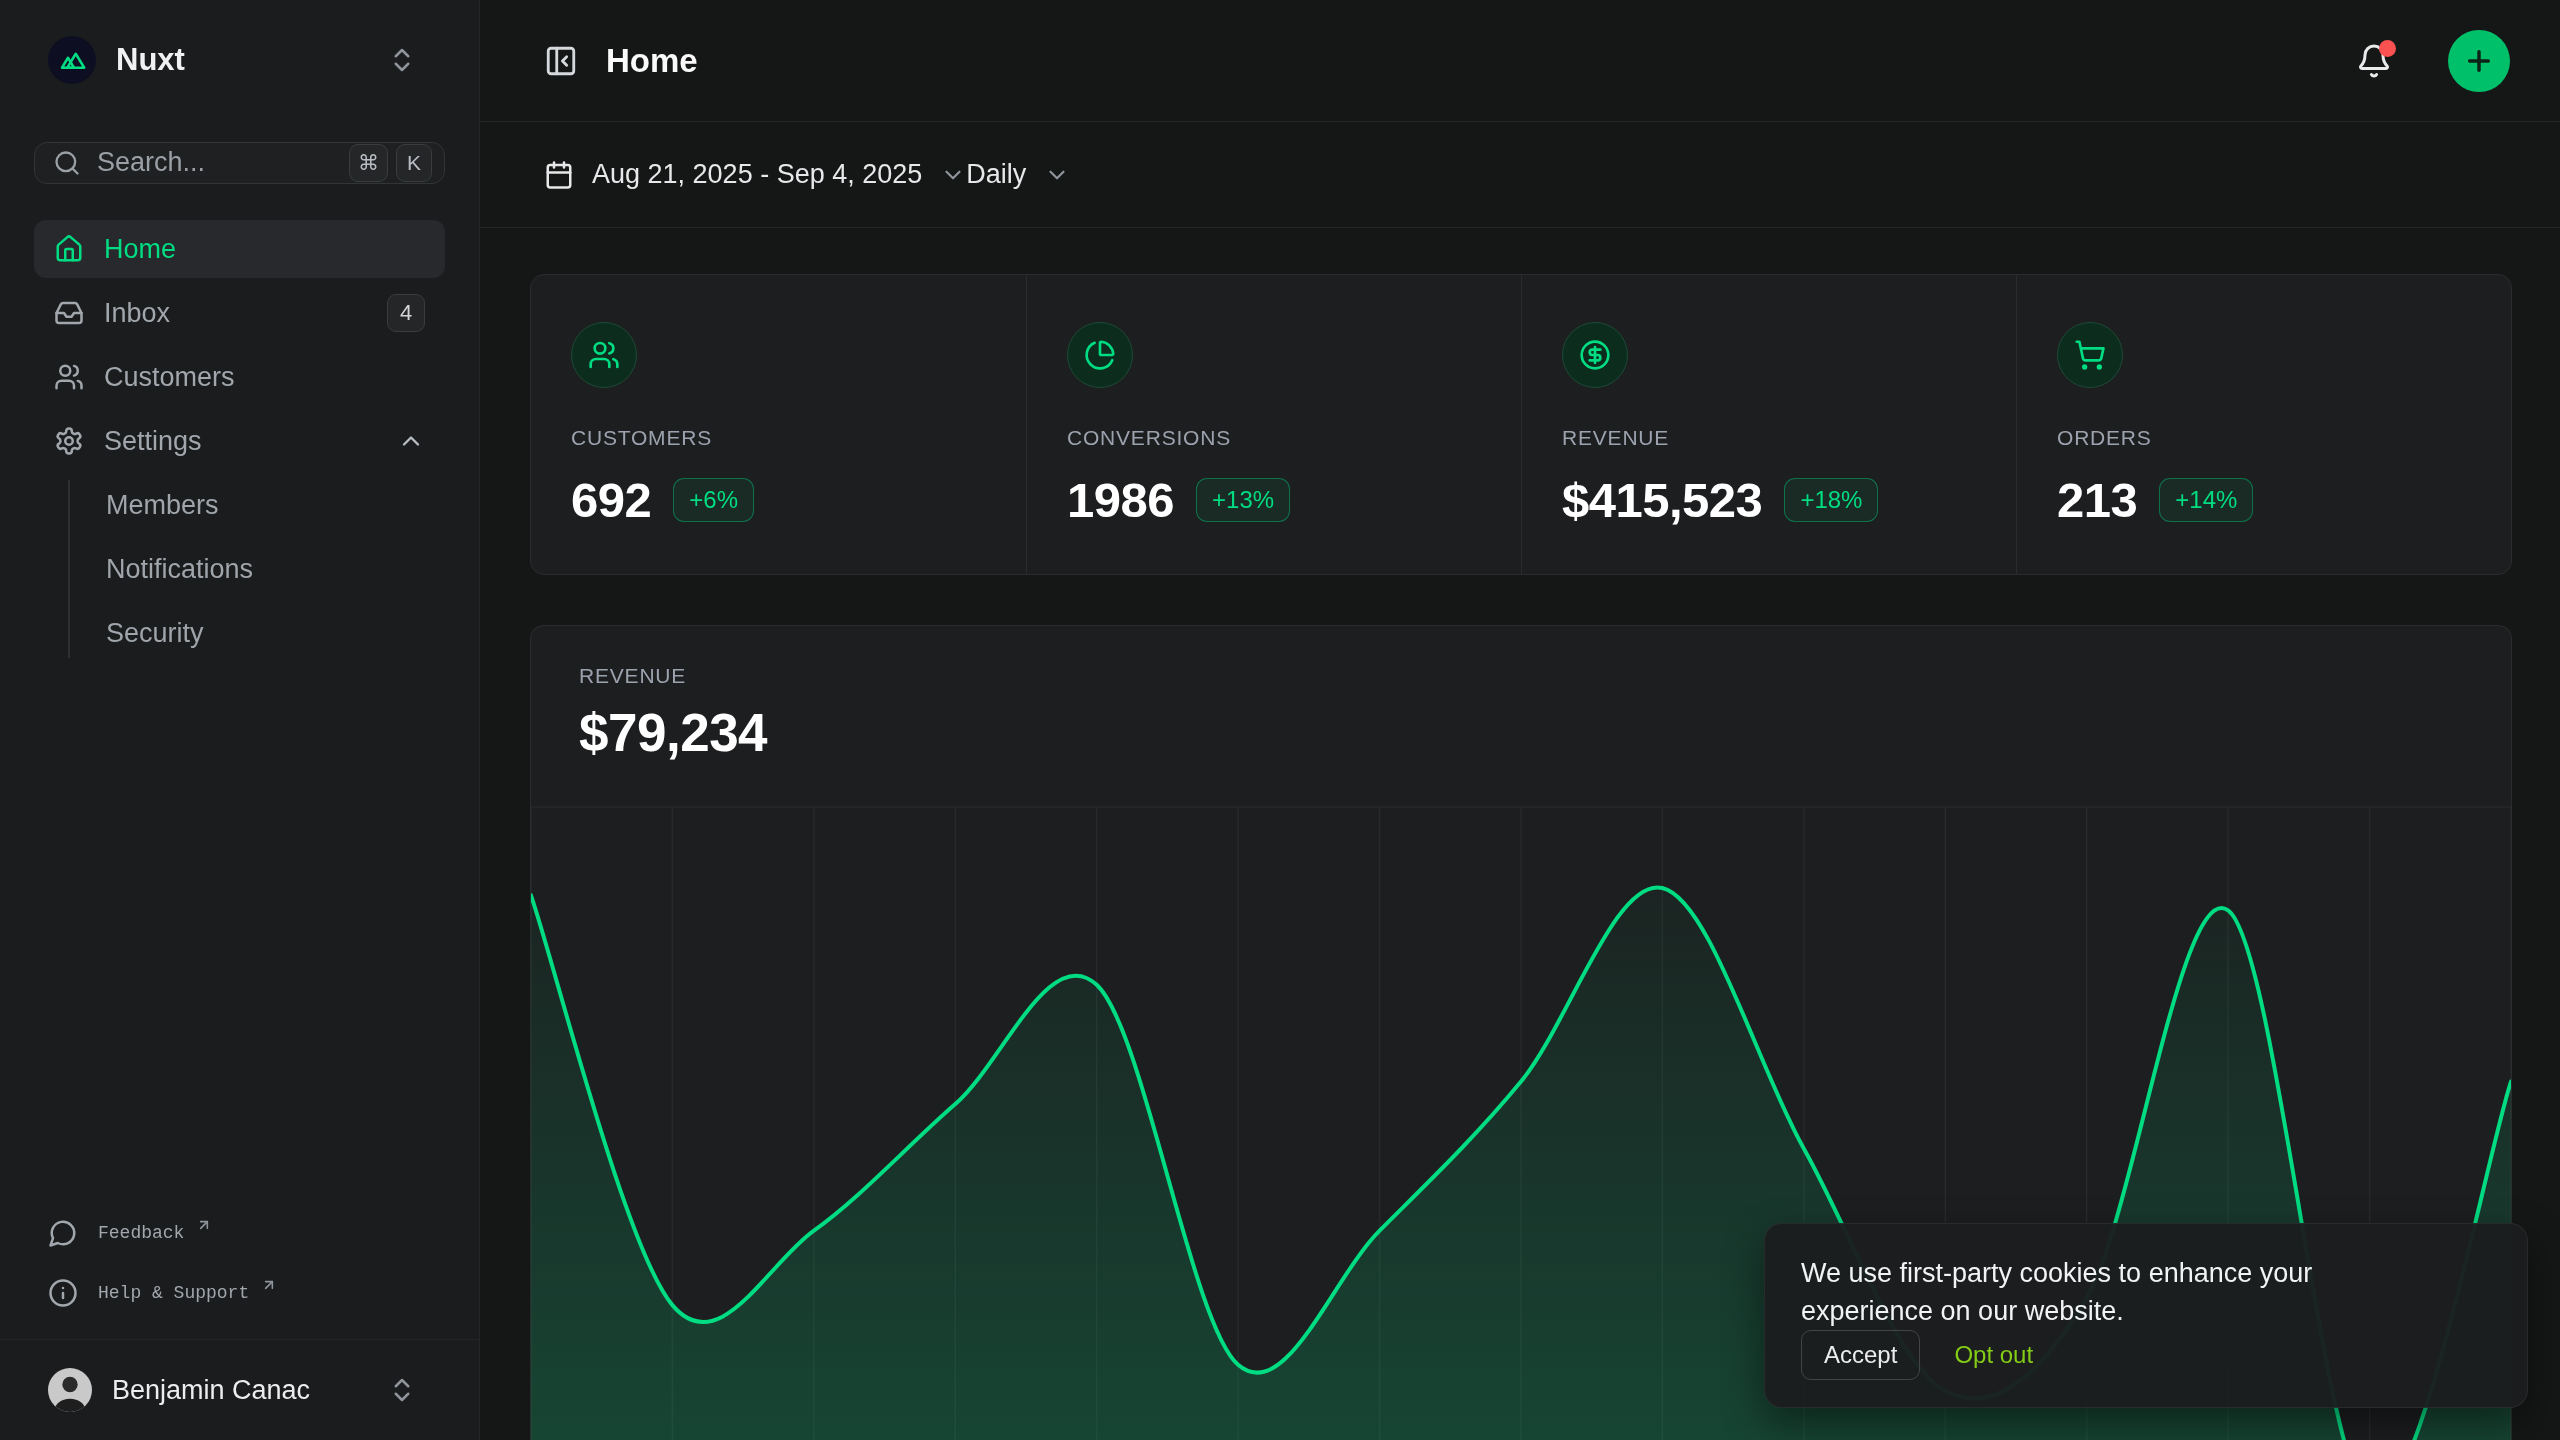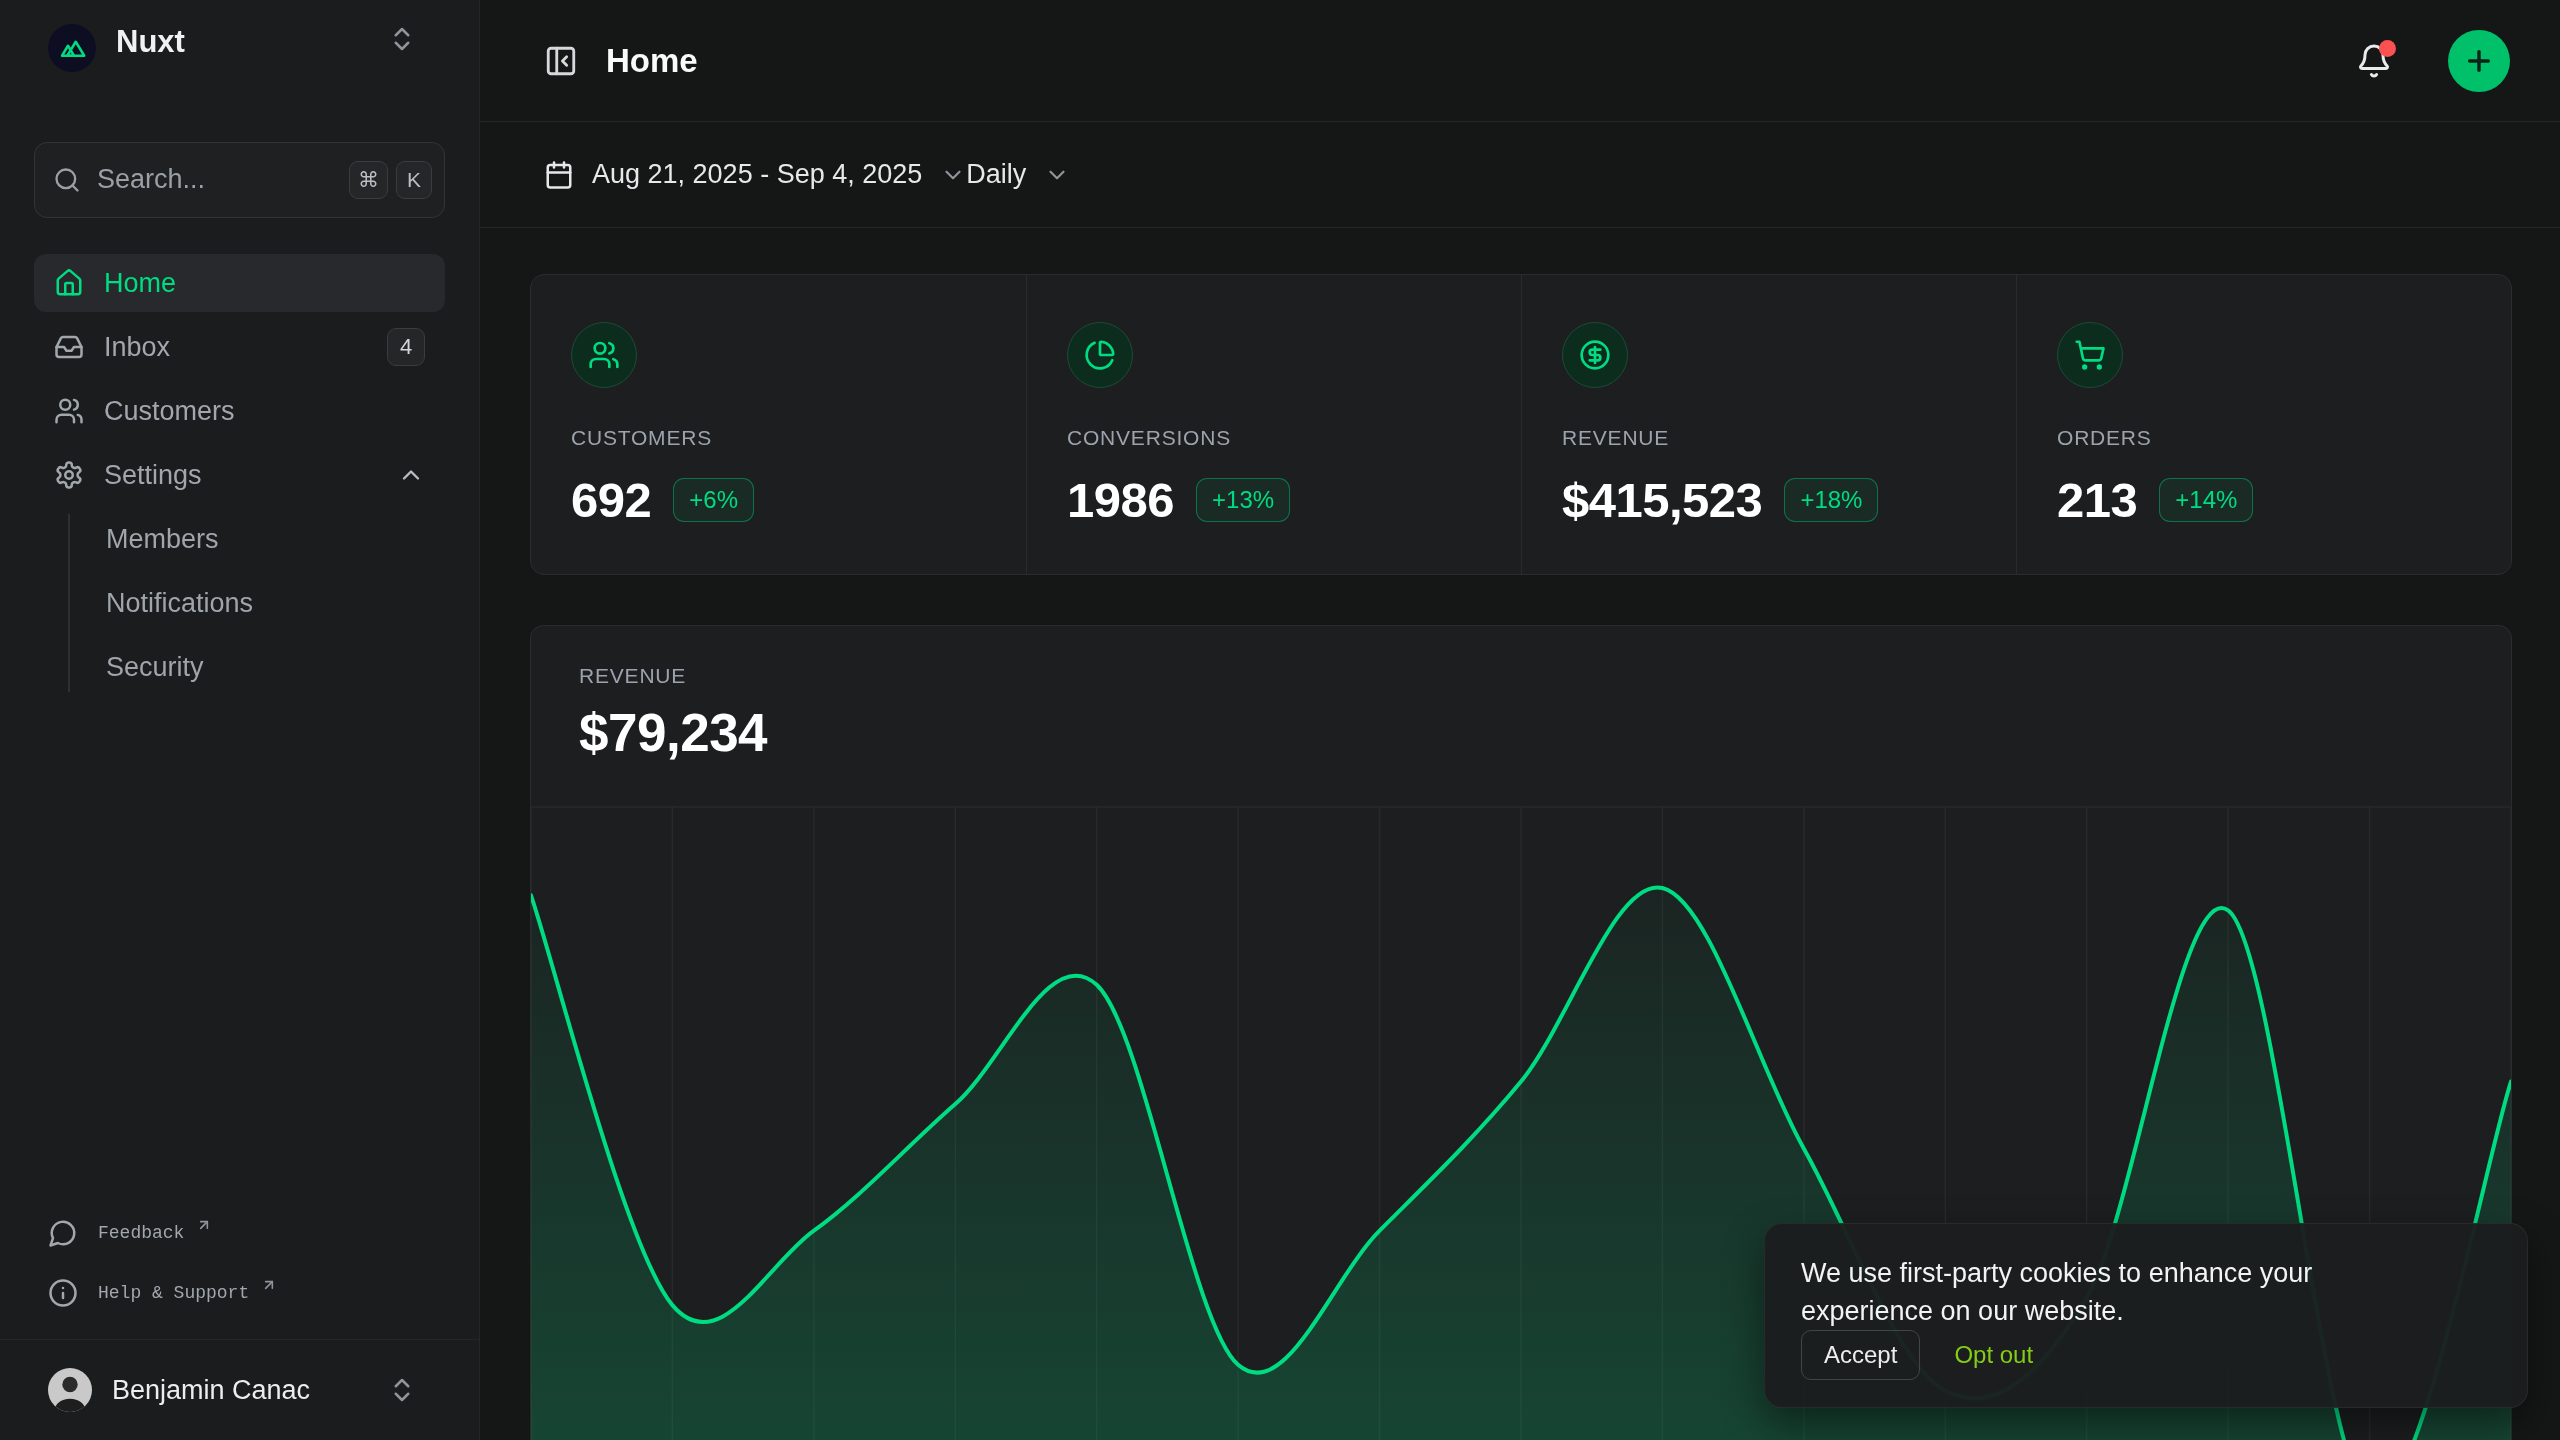--- a/index.html
+++ b/index.html
@@ -26,27 +26,27 @@
   .ic{flex:none;}
 
   
   .sidebar{
     position:absolute;left:0;top:0;width:480px;height:1440px;
     background:var(--sidebar-bg);
     border-right:1px solid var(--border-soft);
     display:flex;flex-direction:column;
     padding:0 34px;
   }
-  .brand-row{display:flex;gap:20px;margin-top:24px;height:72px;padding:0 14px;}
+  .brand-row{display:flex;align-items:center;gap:20px;margin-top:24px;height:72px;padding:0 14px;}
   .logo-badge{width:48px;height:48px;border-radius:50%;background:#0e0e23;display:flex;align-items:center;justify-content:center;}
   .brand-name{font-size:31px;font-weight:600;color:#f0f1f2;flex:1;}
   .collapse-btn{color:#8f959b;margin-right:14px;cursor:pointer;}
 
   .search-box{
-    margin-top:46px;height:76px;border:1px solid #313536;border-radius:13px;
+    margin-top:46px;height:42px;border:1px solid #313536;border-radius:13px;
     background:#1e2021;display:flex;align-items:center;gap:16px;padding:0 12px 1px 18px;
   }
   .search-box .placeholder{flex:1;font-size:27px;color:#9aa0a6;}
   .search-icon{color:#9aa0a6;}
   .kbds{display:flex;gap:8px;}
   kbd{
     min-width:36px;height:38px;padding:0 8px;border:1px solid #393d3f;border-radius:9px;
     background:#242627;color:#b9bec4;font-size:21px;font-family:"Liberation Sans","DejaVu Sans",sans-serif;
     display:flex;align-items:center;justify-content:center;
   }

